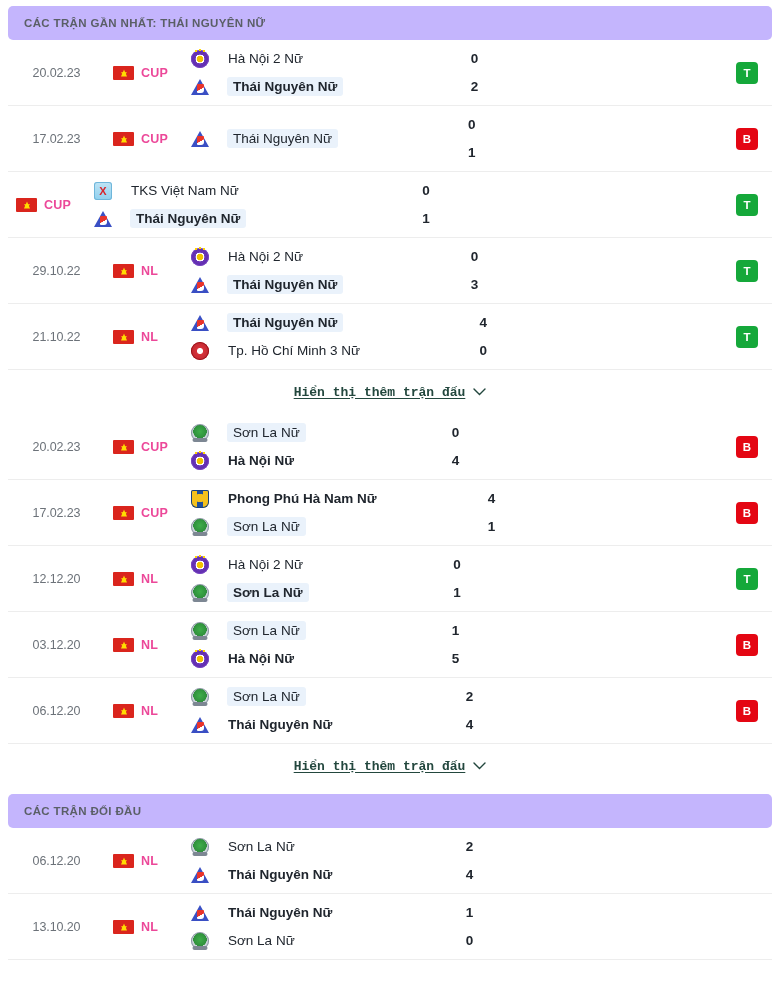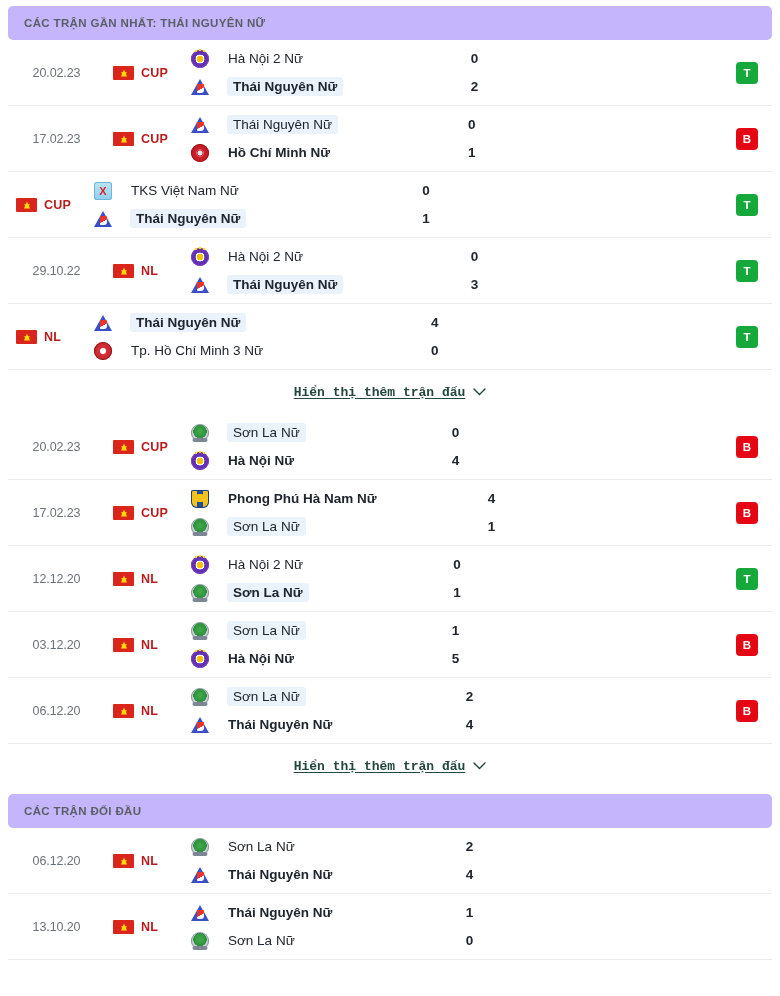--- a/index.html
+++ b/index.html
@@ -87,21 +87,21 @@
     left: 50%; top: 50%;
     transform: translate(-50%,-20%) rotate(180deg);
     width: 0; height: 0;
     border-left: 3.4px solid transparent;
     border-right: 3.4px solid transparent;
     border-bottom: 4px solid #ffdd00;
   }
   .comp-label {
     font-size: 12.5px;
     font-weight: 700;
-    color: #b91c1c;
+    color: #ec4899;
     letter-spacing: 0.2px;
   }
 
   .cell-teams {
     flex: 1 1 auto;
     display: flex;
     flex-direction: column;
     justify-content: center;
     gap: 9px;
     padding: 9px 0 9px 6px;
@@ -343,24 +343,20 @@
           <div class="cell-date">17.02.23</div>
           <div class="cell-comp">
             <span class="flag flag-vn"></span>
             <span class="comp-label">CUP</span>
           </div>
           <div class="cell-teams">
             <div class="team-line">
               <span class="team-logo logo-thainguyen"></span>
               <span class="team-name highlight">Thái Nguyên Nữ</span>
             </div>
-            <div class="team-line">
-              <span class="team-logo logo-hcm"></span>
-              <span class="team-name bold">Hồ Chí Minh Nữ</span>
-            </div>
           </div>
           <div class="cell-scores">
             <div class="score">0</div>
             <div class="score">1</div>
           </div>
           <div class="cell-result">
             <span class="result-badge result-L">B</span>
           </div>
         </div>
         <div class="match-row">
@@ -404,20 +400,21 @@
           </div>
           <div class="cell-scores">
             <div class="score">0</div>
             <div class="score">3</div>
           </div>
           <div class="cell-result">
             <span class="result-badge result-W">T</span>
           </div>
         </div>
         <div class="match-row">
+          <div class="cell-date">21.10.22</div>
           <div class="cell-comp">
             <span class="flag flag-vn"></span>
             <span class="comp-label">NL</span>
           </div>
           <div class="cell-teams">
             <div class="team-line">
               <span class="team-logo logo-thainguyen"></span>
               <span class="team-name bold highlight">Thái Nguyên Nữ</span>
             </div>
             <div class="team-line">

